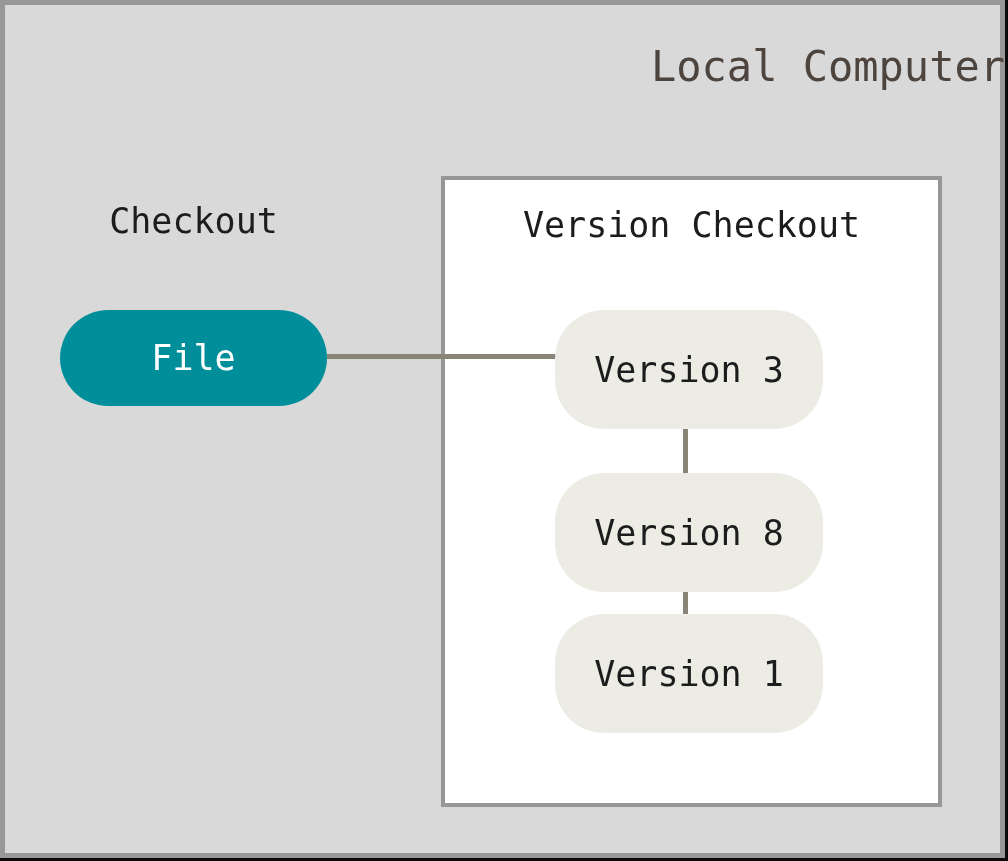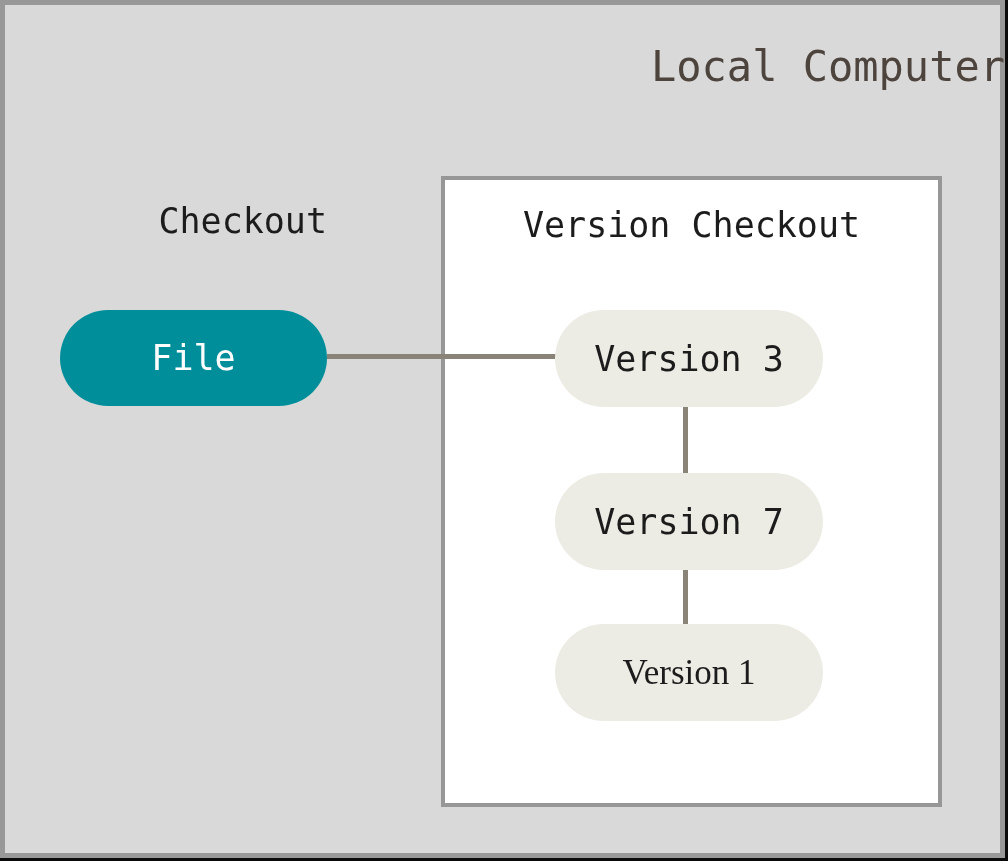--- a/index.html
+++ b/index.html
@@ -33,21 +33,21 @@
     font-size: 42px;
     line-height: 1.2;
     color: var(--title_color, #4e443e);
     white-space: pre;
   }
   .checkout-label {
     position: absolute;
     left: 60px;
     width: 267px;
     top: 200px;
-    text-align: right;
+    text-align: center;
     font-size: 35px;
     line-height: 1.2;
     color: var(--label_color, #1c1c1c);
     white-space: pre;
   }
   .db-box {
     position: absolute;
     left: 441px;
     top: 176px;
     width: 501px;
@@ -81,29 +81,29 @@
     top: 310px;
     width: 267px;
     height: 96px;
     border-radius: 48px;
     background: var(--file_fill, #008f9a);
     color: var(--file_text, #ffffff);
   }
   .version-pill {
     left: 110px;
     width: 268px;
-    height: 97px;
+    height: 119px;
     border-radius: 49px;
     background: var(--version_fill, #edece4);
     color: var(--label_color, #1c1c1c);
     text-align: right;
   }
   .version-3 { top: 130px; }
   .version-2 { top: 293px; }
-  .version-1 { top: 444px; font-family: Liberation Serif, serif; }
+  .version-1 { top: 434px; }
   .connector {
     position: absolute;
     background: var(--line_color, #8a8478);
     z-index: 1;
   }
   .conn-file-v3 { left: 327px; top: 354px; width: 230px; height: 5px; }
   .conn-v3-v2   { left: 683px; top: 405px; width: 5px;   height: 72px; }
   .conn-v2-v1   { left: 683px; top: 570px; width: 5px;   height: 70px; }
 </style>
 </head>
@@ -125,21 +125,21 @@
     </div>
 
     <div class="db-box">
       <div class="db-title">Version Checkout</div>
 
       <div class="pill version-pill version-3">
         <span>Version 3</span>
       </div>
 
       <div class="pill version-pill version-2">
-        <span>Version 7</span>
+        <span>Version 8</span>
       </div>
 
       <div class="pill version-pill version-1">
         <span>Version 1</span>
       </div>
     </div>
 
   </div>
 </div>
 

